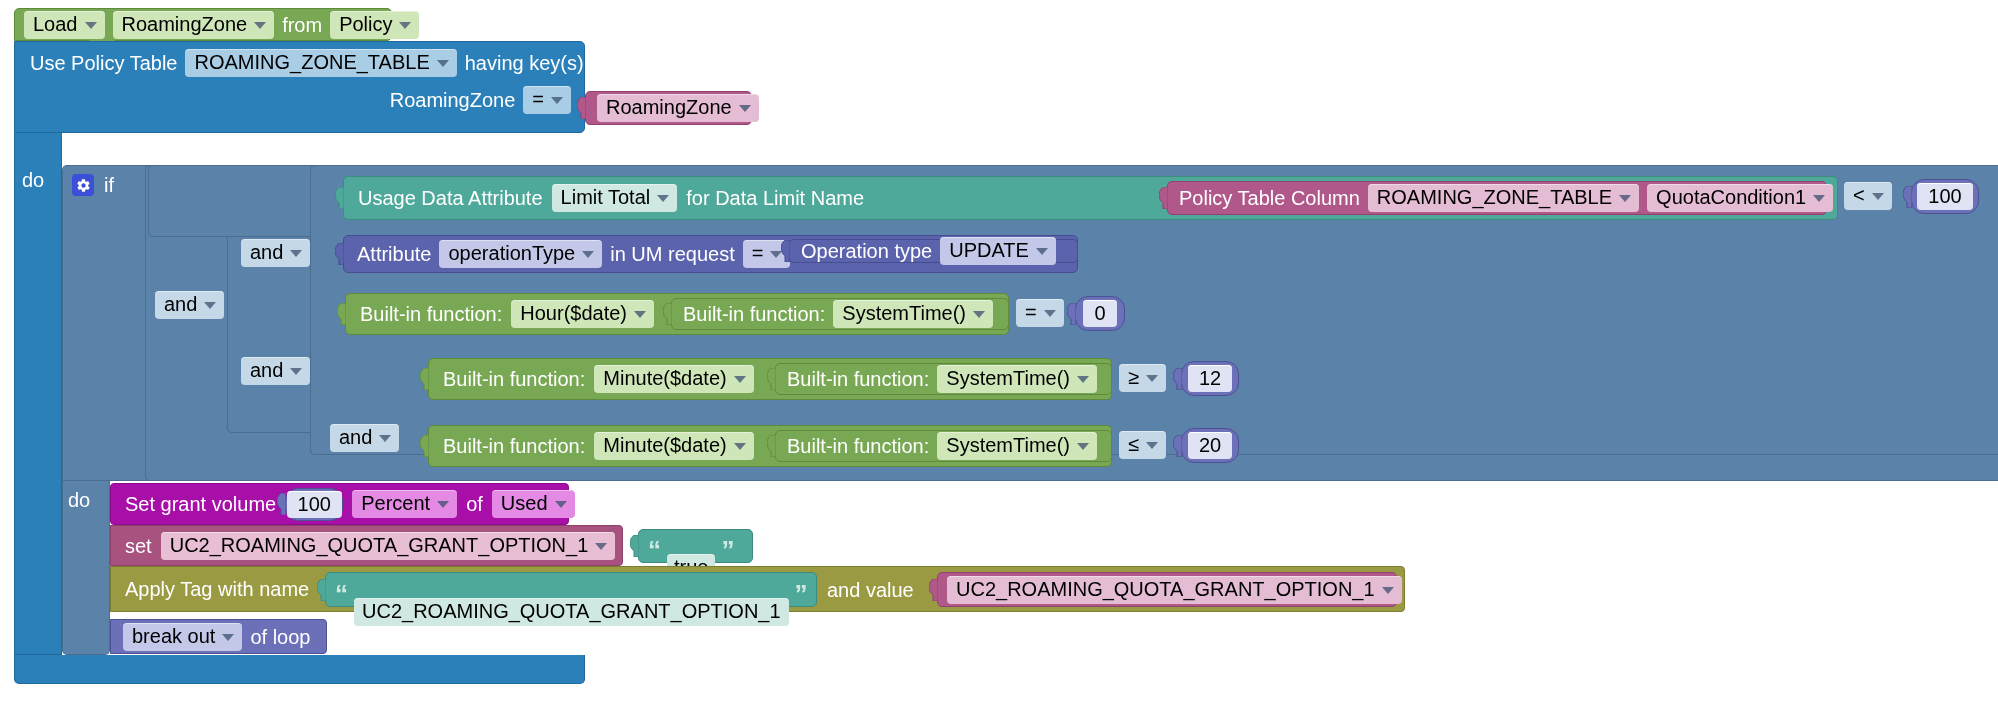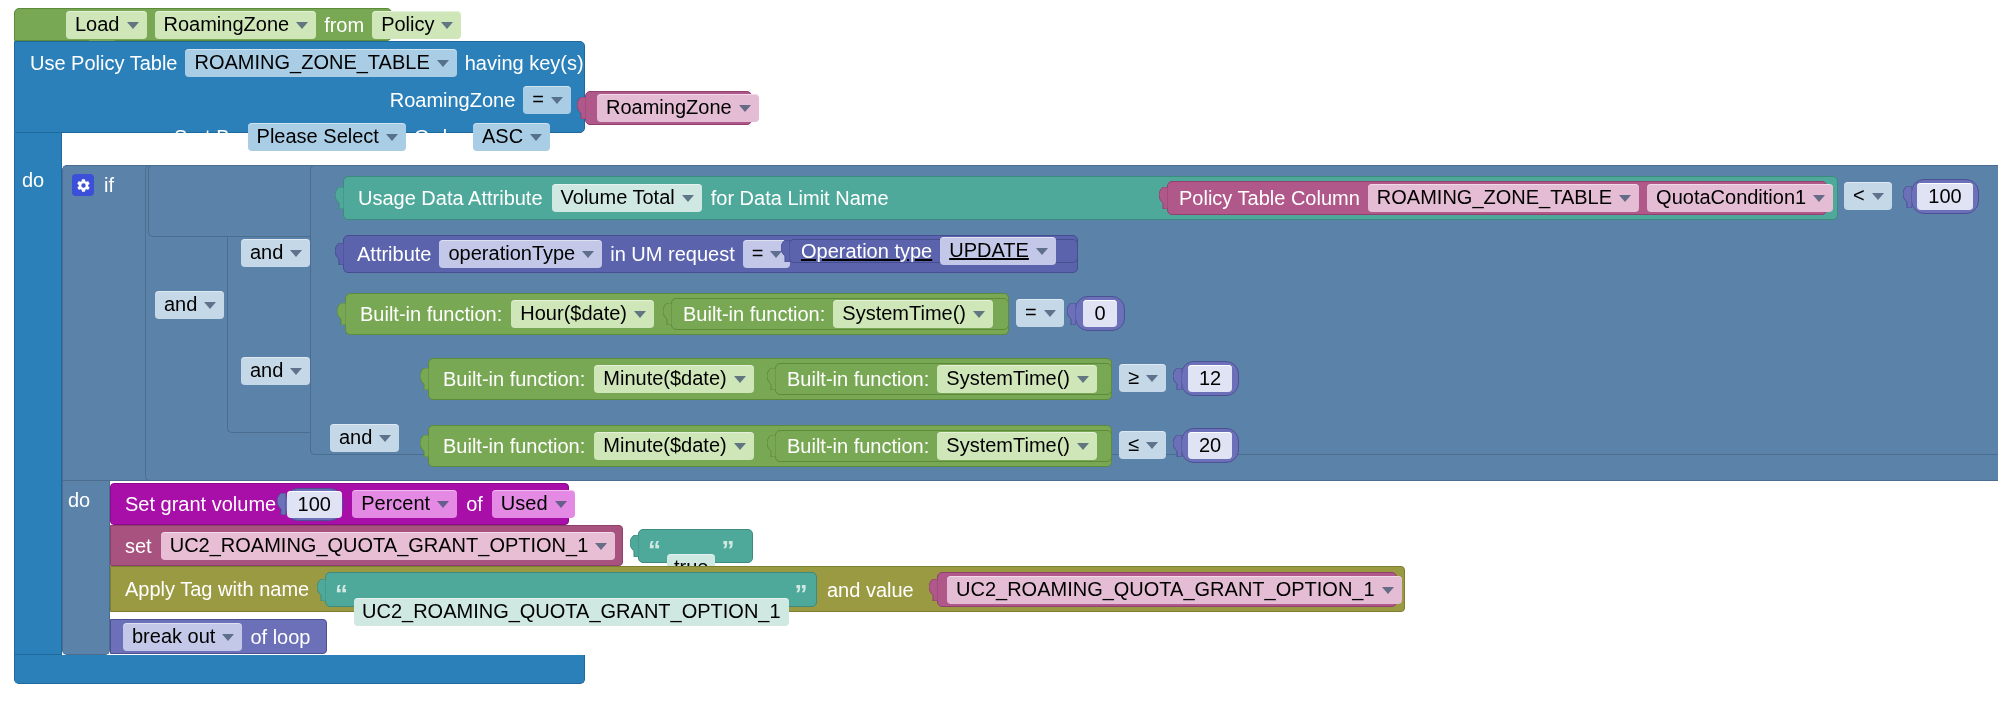--- a/index.html
+++ b/index.html
@@ -68,21 +68,21 @@
 
   .notch-top{position:absolute;width:26px;height:7px;border-radius:0 0 7px 7px;top:0;}
   .plug{position:absolute;width:9px;height:22px;top:50%;transform:translateY(-50%);}
 </style>
 </head>
 <body>
 
 <div id="canvas">
 
   <div class="blk t-green" style="left:14px;top:8px;width:378px;height:33px;border-radius:5px 5px 5px 0;">
-    <div class="row" style="padding-left:9px;gap:8px;margin-left:42px;">
+    <div class="row" style="padding-left:9px;gap:8px;">
       <span class="fld">
         <span class="cap">Load</span>
         <i class="caret"></i>
       </span>
       <span class="fld">
         <span class="cap">RoamingZone</span>
         <i class="caret"></i>
       </span>
       <span class="lbl">from</span>
       <span class="fld">
@@ -105,32 +105,20 @@
       <span class="fld" style="background:#a9cde5;">
         <span class="cap">ROAMING_ZONE_TABLE</span>
         <i class="caret"></i>
       </span>
       <span class="lbl">having key(s)</span>
     </div>
     <div style="position:absolute;right:14px;top:45px;display:flex;align-items:center;gap:8px;">
       <span class="lbl">RoamingZone</span>
       <span class="fld" style="background:#a9cde5;">
         <span class="cap">=</span>
-        <i class="caret"></i>
-      </span>
-    </div>
-    <div style="position:absolute;left:160px;top:82px;display:flex;align-items:center;gap:8px;">
-      <span class="lbl">Sort By</span>
-      <span class="fld" style="background:#a9cde5;">
-        <span class="cap">Please Select</span>
-        <i class="caret"></i>
-      </span>
-      <span class="lbl">Order</span>
-      <span class="fld" style="background:#a9cde5;">
-        <span class="cap">ASC</span>
         <i class="caret"></i>
       </span>
     </div>
   </div>
 
   <div class="blk t-pink" style="left:585px;top:91px;width:167px;height:34px;">
     <svg class="plug" style="left:-9px;" viewBox="0 0 9 22">
       <path d="M9 0 H4 C4 0 0 3 0 8 C0 13 4 16 4 16 V22 H9 Z" fill="#b0588a" stroke="#90416e" stroke-width="1"></path>
     </svg>
     <div class="row" style="padding-left:11px;">
@@ -160,21 +148,21 @@
   <div class="blk t-slate" style="left:148px;top:165px;width:1850px;height:72px;border-right:none;border-radius:5px 0 0 5px;"></div>
   <div class="blk t-slate" style="left:310px;top:165px;width:1688px;height:290px;border-right:none;border-radius:5px 0 0 5px;"></div>
 
   <div class="blk t-teal" style="left:343px;top:176px;width:1495px;height:44px;">
     <svg class="plug" style="left:-9px;" viewBox="0 0 9 22">
       <path d="M9 0 H4 C4 0 0 3 0 8 C0 13 4 16 4 16 V22 H9 Z" fill="#4fa99b" stroke="#3d8a7e" stroke-width="1"></path>
     </svg>
     <div class="row" style="padding-left:14px;gap:9px;">
       <span class="lbl">Usage Data Attribute</span>
       <span class="fld">
-        <span class="cap">Volume Total</span>
+        <span class="cap">Limit Total</span>
         <i class="caret"></i>
       </span>
       <span class="lbl">for Data Limit Name</span>
     </div>
   </div>
 
   <div class="blk t-pink" style="left:1167px;top:181px;width:660px;height:34px;">
     <svg class="plug" style="left:-9px;" viewBox="0 0 9 22">
       <path d="M9 0 H4 C4 0 0 3 0 8 C0 13 4 16 4 16 V22 H9 Z" fill="#b0588a" stroke="#90416e" stroke-width="1"></path>
     </svg>
@@ -216,21 +204,21 @@
         <span class="cap">operationType</span>
         <i class="caret"></i>
       </span>
       <span class="lbl">in UM request</span>
       <span class="fld">
         <span class="cap">=</span>
         <i class="caret"></i>
       </span>
     </div>
   </div>
-  <div class="blk t-indigo" style="left:789px;top:239px;width:289px;height:24px;text-decoration:underline;">
+  <div class="blk t-indigo" style="left:789px;top:239px;width:289px;height:24px;">
     <svg class="plug" style="left:-9px;" viewBox="0 0 9 22">
       <path d="M9 0 H4 C4 0 0 3 0 8 C0 13 4 16 4 16 V22 H9 Z" fill="#5c63ad" stroke="#474d91" stroke-width="1"></path>
     </svg>
     <div class="row" style="padding-left:11px;gap:8px;">
       <span class="lbl">Operation type</span>
       <span class="fld">
         <span class="cap">UPDATE</span>
         <i class="caret"></i>
       </span>
     </div>

